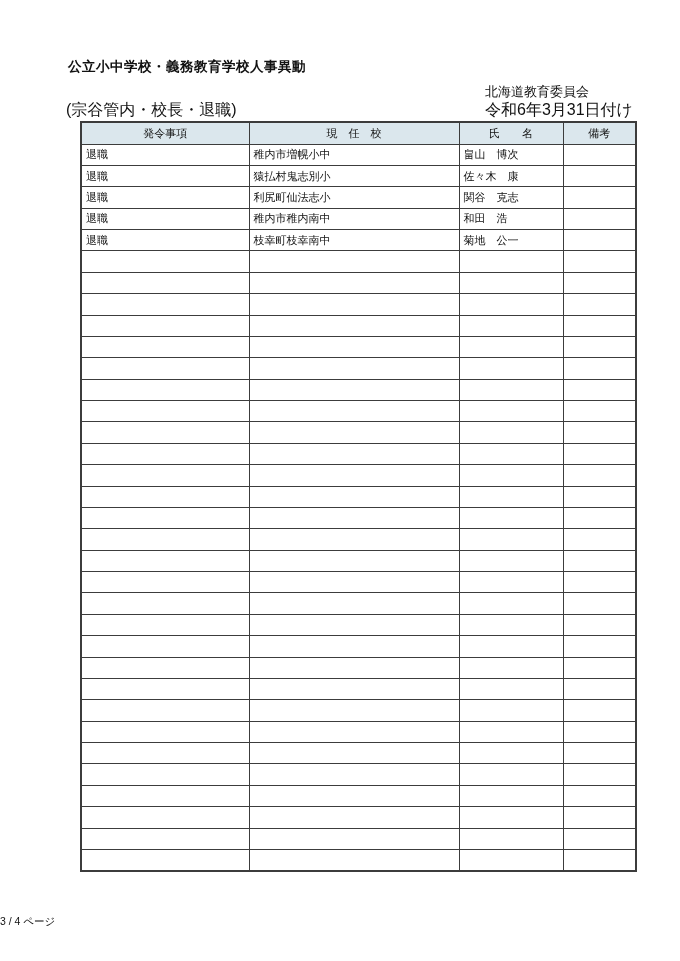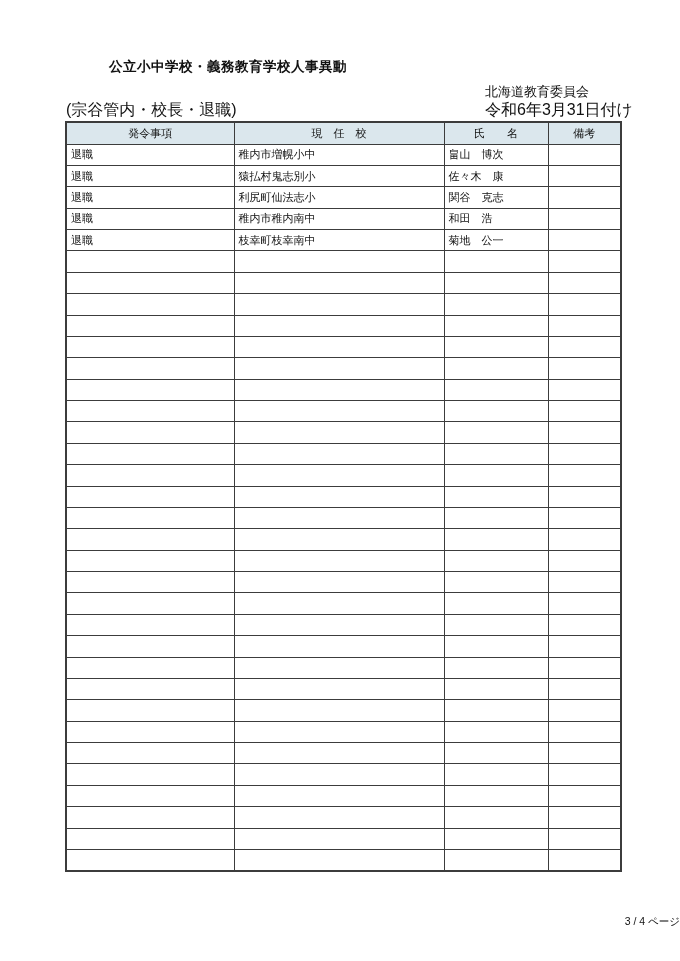--- a/index.html
+++ b/index.html
@@ -18,21 +18,20 @@
   }
   .doc-title {
     position: absolute;
     left: 68px;
     top: 58px;
     font-size: 13.5px;
     font-weight: bold;
     letter-spacing: 0.5px;
     color: #111;
     white-space: nowrap;
-    margin-left: 41px;
   }
   .org-line {
     position: absolute;
     left: 485px;
     top: 83px;
     font-size: 13px;
     color: #111;
     white-space: nowrap;
   }
   .subtitle-line {
@@ -46,21 +45,21 @@
   .date-line {
     position: absolute;
     left: 485px;
     top: 100px;
     font-size: 16px;
     color: #111;
     white-space: nowrap;
   }
   .table-wrap {
     position: absolute;
-    left: 65px;
+    left: 80px;
     top: 121px;
   }
   table.person-table {
     border-collapse: collapse;
     table-layout: fixed;
     width: 555px;
     border: 2px solid #3c3c3c;
   }
   table.person-table col.c1 { width: 168px; }
   table.person-table col.c2 { width: 210px; }
@@ -91,21 +90,21 @@
     text-align: left;
     padding-left: 4px;
     color: #111;
     background: #ffffff;
   }
   .page-footer {
     position: absolute;
     left: 0;
     top: 915px;
     width: 100%;
-    text-align: right;
+    text-align: left;
     font-size: 10.5px;
     color: #111;
   }
 </style>
 </head>
 <body>
 
 <div class="page">
 
   <div class="doc-title">公立小中学校・義務教育学校人事異動</div>

